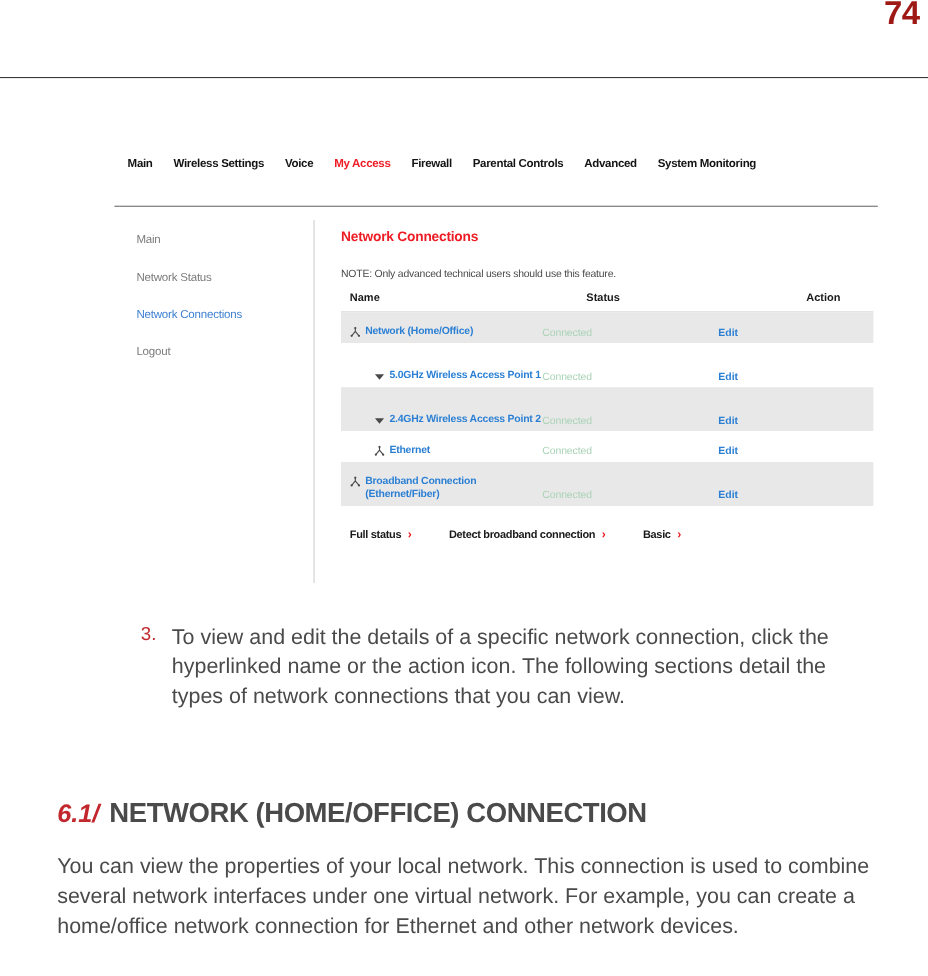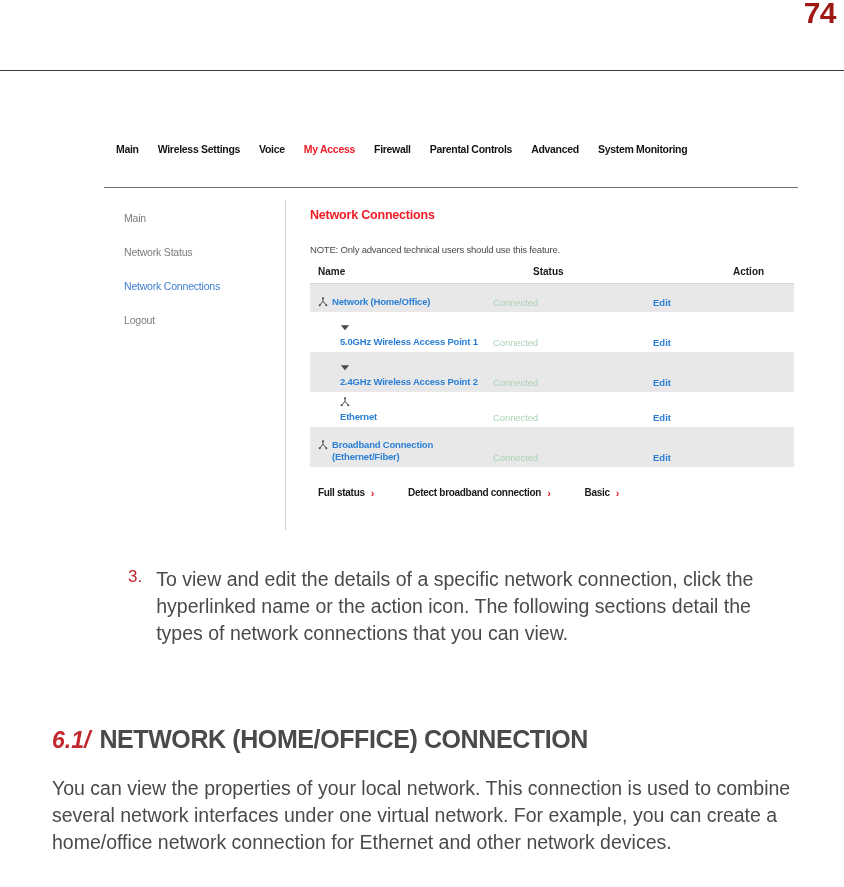--- a/index.html
+++ b/index.html
@@ -186,21 +186,21 @@
     flex: 0 0 auto;
     display: flex;
     align-items: flex-start;
     gap: 4px;
     font-size: 9.5px;
     font-weight: bold;
     color: #2a7fd4;
     line-height: 1.25;
     letter-spacing: -0.2px;
   }
-  .cell-name.indent   { padding-left: 22px; flex-direction: column; }
+  .cell-name.indent   { padding-left: 22px; }
   .cell-status {
     width: 160px;
     flex: 0 0 auto;
     font-size: 9.5px;
     color: #a9d3b6;
     letter-spacing: -0.1px;
   }
   .cell-action {
     flex: 1 1 auto;
     font-size: 9.5px;

